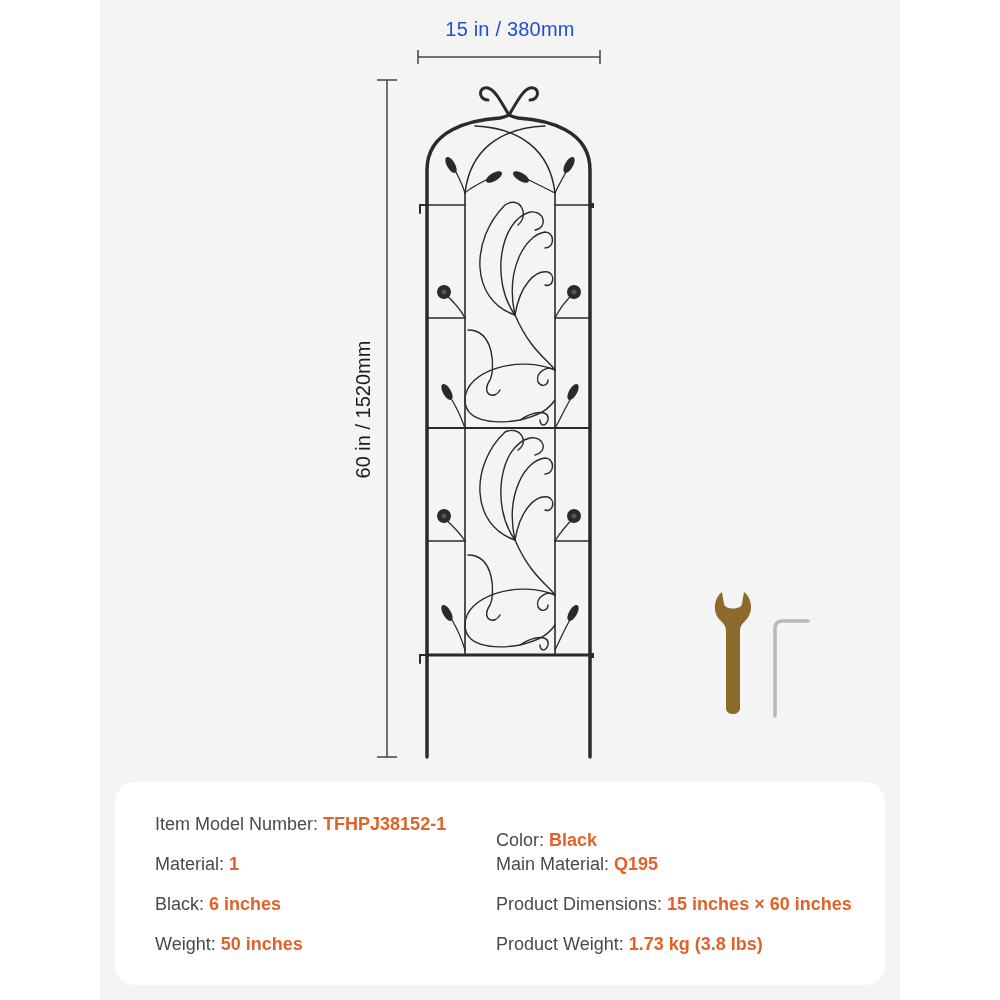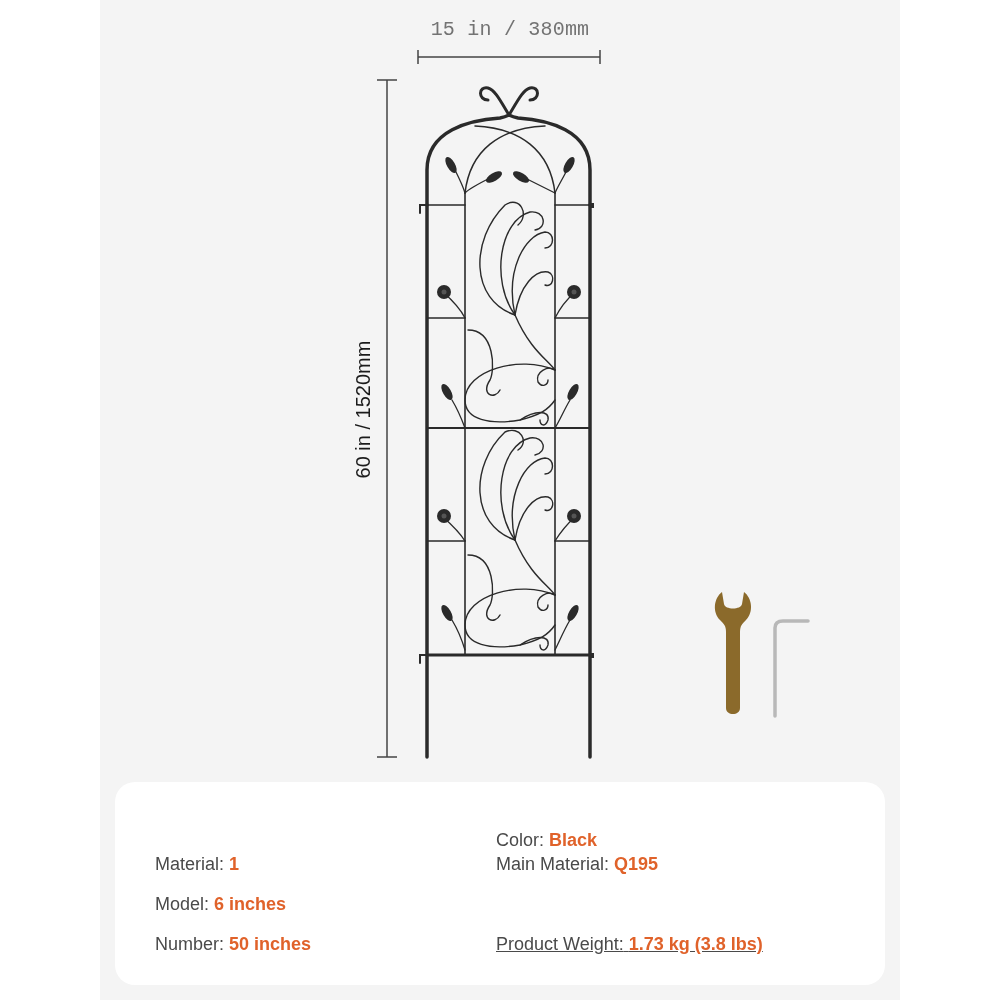--- a/index.html
+++ b/index.html
@@ -1,18 +1,18 @@
 <!DOCTYPE html>
 <html><head>
 <meta charset="utf-8">
 <style>
   html, body { margin:0; padding:0; }
   body { width:1000px; height:1000px; background:#ffffff; position:relative; overflow:hidden; font-family:"Liberation Sans", sans-serif; }
   .panel { position:absolute; left:100px; top:0; width:800px; height:1000px; background:#f4f4f4; }
-  .dim-top-label { position:absolute; left:410px; top:18px; width:200px; text-align:center; font-size:20px; color:#737373; font-family:Liberation Mono, monospace; letter-spacing:0.2px; }
+  .dim-top-label { position:absolute; left:410px; top:18px; width:200px; text-align:center; font-size:20px; color:#1d4ed8; font-family:Liberation Sans, sans-serif; letter-spacing:0.2px; }
   .dim-side-label { position:absolute; left:263px; top:398px; width:200px; text-align:center; font-size:20px; color:#1b1b1b; transform:rotate(-90deg); transform-origin:center center; font-family:"Liberation Sans", sans-serif; }
   svg.art { position:absolute; left:0; top:0; }
   .card { position:absolute; left:115px; top:782px; width:770px; height:203px; background:#ffffff; border-radius:20px; }
   .row { position:absolute; font-size:18px; color:#4a4a4a; white-space:nowrap; font-family:"Liberation Sans", sans-serif; }
   .row .v { color:#e0622a; font-weight:bold; }
 </style>
 </head>
 <body>
 
 <div class="panel"></div>
@@ -123,38 +123,46 @@
   <g>
     <path d="M722 592 C 714 598, 712 612, 720 620 C 724 624, 726 626, 726 632 L726 708 C 726 716, 740 716, 740 708 L740 632 C 740 626, 742 624, 746 620 C 754 612, 752 598, 744 592 L742 604 C 741 610, 725 610, 724 604 Z" fill="#8b6a2b"></path>
   </g>
 
   <g fill="none" stroke="#b8b8b8" stroke-width="3.5" stroke-linecap="round">
     <path d="M775 716 L775 628 C 775 623, 778 621, 783 621 L808 621"></path>
   </g>
 </svg>
 
 <div class="card">
+  <div class="row" style="left:40px; top:32px;">
+    <span>Item Model Number:</span>
+    <span class="v">TFHPJ38152-1</span>
+  </div>
   <div class="row" style="left:40px; top:72px;">
     <span>Material:</span>
     <span class="v">1</span>
   </div>
   <div class="row" style="left:40px; top:112px;">
-    <span>Model:</span>
+    <span>Black:</span>
     <span class="v">6 inches</span>
   </div>
   <div class="row" style="left:40px; top:152px;">
-    <span>Number:</span>
+    <span>Weight:</span>
     <span class="v">50 inches</span>
   </div>
 
   <div class="row" style="left:381px; top:48px;">
     <span>Color:</span>
     <span class="v">Black</span>
   </div>
   <div class="row" style="left:381px; top:72px;">
     <span>Main Material: </span>
     <span class="v">Q195</span>
   </div>
-  <div class="row" style="left:381px; top:152px;text-decoration:underline;">
+  <div class="row" style="left:381px; top:112px;">
+    <span>Product Dimensions:</span>
+    <span class="v">15 inches × 60 inches</span>
+  </div>
+  <div class="row" style="left:381px; top:152px;">
     <span>Product Weight:</span>
     <span class="v">1.73 kg (3.8 lbs)</span>
   </div>
 </div>
 
 </body></html>

